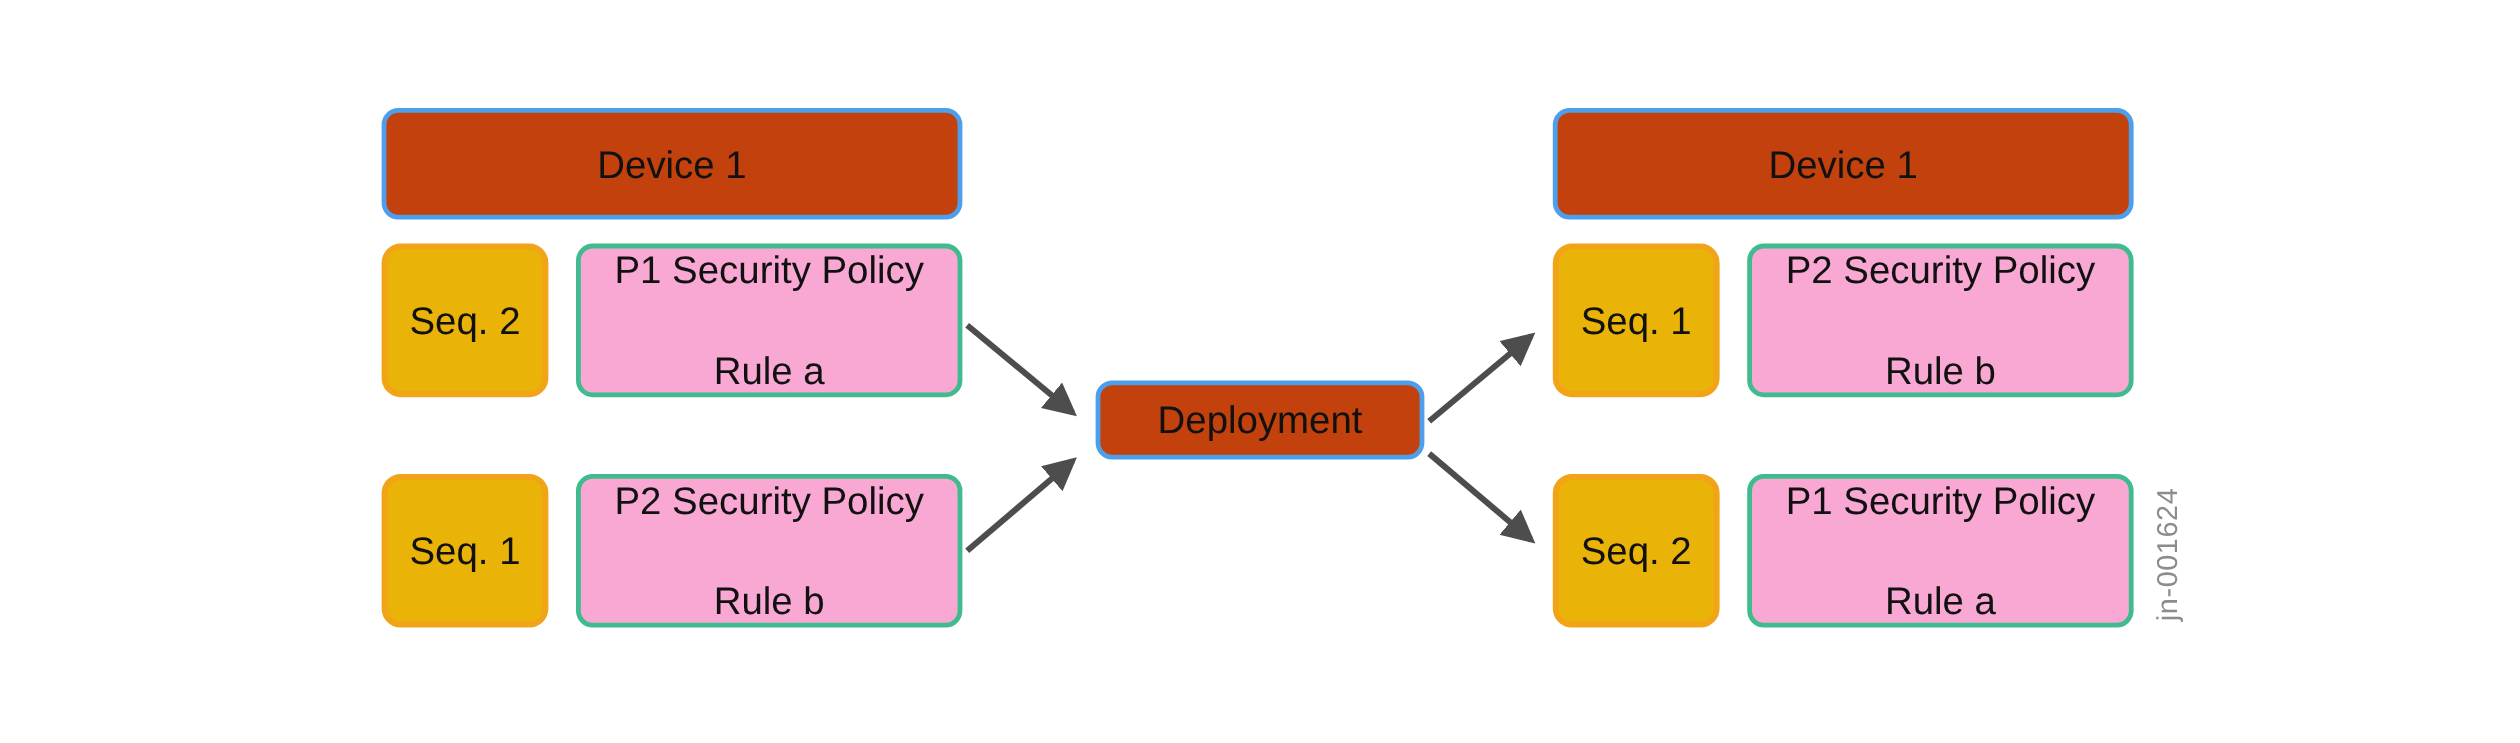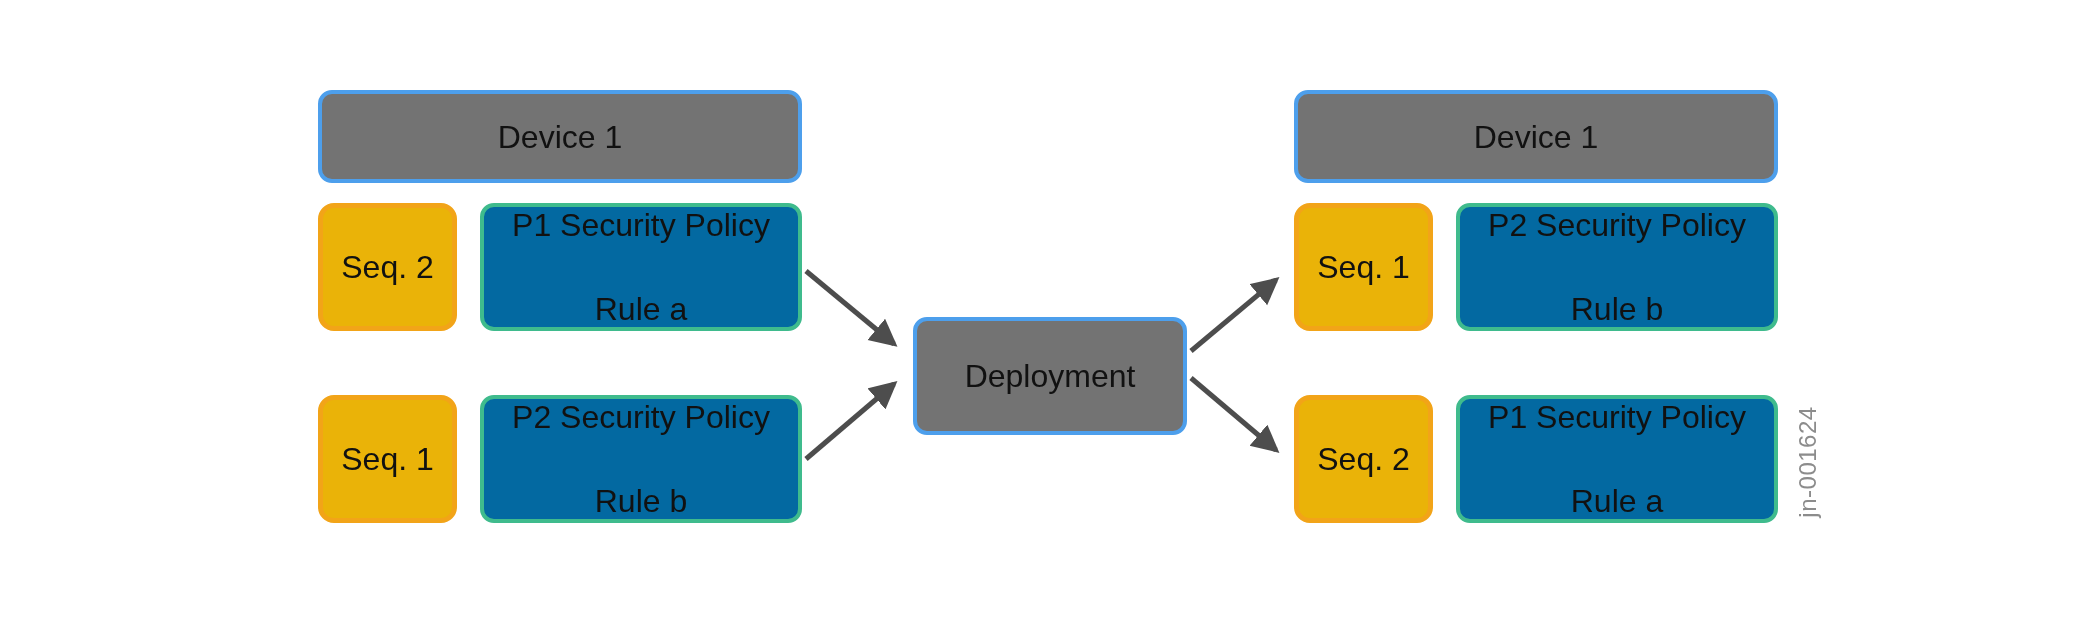--- a/index.html
+++ b/index.html
@@ -22,36 +22,36 @@
     border-radius: 14px;
     display: flex;
     flex-direction: column;
     align-items: center;
     justify-content: center;
     text-align: center;
     font-size: 32px;
     line-height: 1.25;
   }
   .box.blue {
-    background: #737373;
+    background: #c2410c;
     border: 4px solid #4d9fec;
   }
   .box.orange {
     background: #eab308;
     border: 5px solid #f2a418;
     border-radius: 16px;
   }
   .box.green {
-    background: #0369a1;
+    background: #f9a8d4;
     border: 4px solid #3fbb8d;
     gap: 44px;
   }
   .device-left   { left: 318px;  top: 90px;  width: 484px; height: 93px; }
   .device-right  { left: 1294px; top: 90px;  width: 484px; height: 93px; }
-  .deploy        { left: 913px;  top: 317px; width: 274px; height: 118px; }
+  .deploy        { left: 913px;  top: 317px; width: 274px; height: 66px; }
 
   .seq-l1  { left: 318px;  top: 203px; width: 139px; height: 128px; }
   .rule-l1 { left: 480px;  top: 203px; width: 322px; height: 128px; }
   .seq-l2  { left: 318px;  top: 395px; width: 139px; height: 128px; }
   .rule-l2 { left: 480px;  top: 395px; width: 322px; height: 128px; }
 
   .seq-r1  { left: 1294px; top: 203px; width: 139px; height: 128px; }
   .rule-r1 { left: 1456px; top: 203px; width: 322px; height: 128px; }
   .seq-r2  { left: 1294px; top: 395px; width: 139px; height: 128px; }
   .rule-r2 { left: 1456px; top: 395px; width: 322px; height: 128px; }

